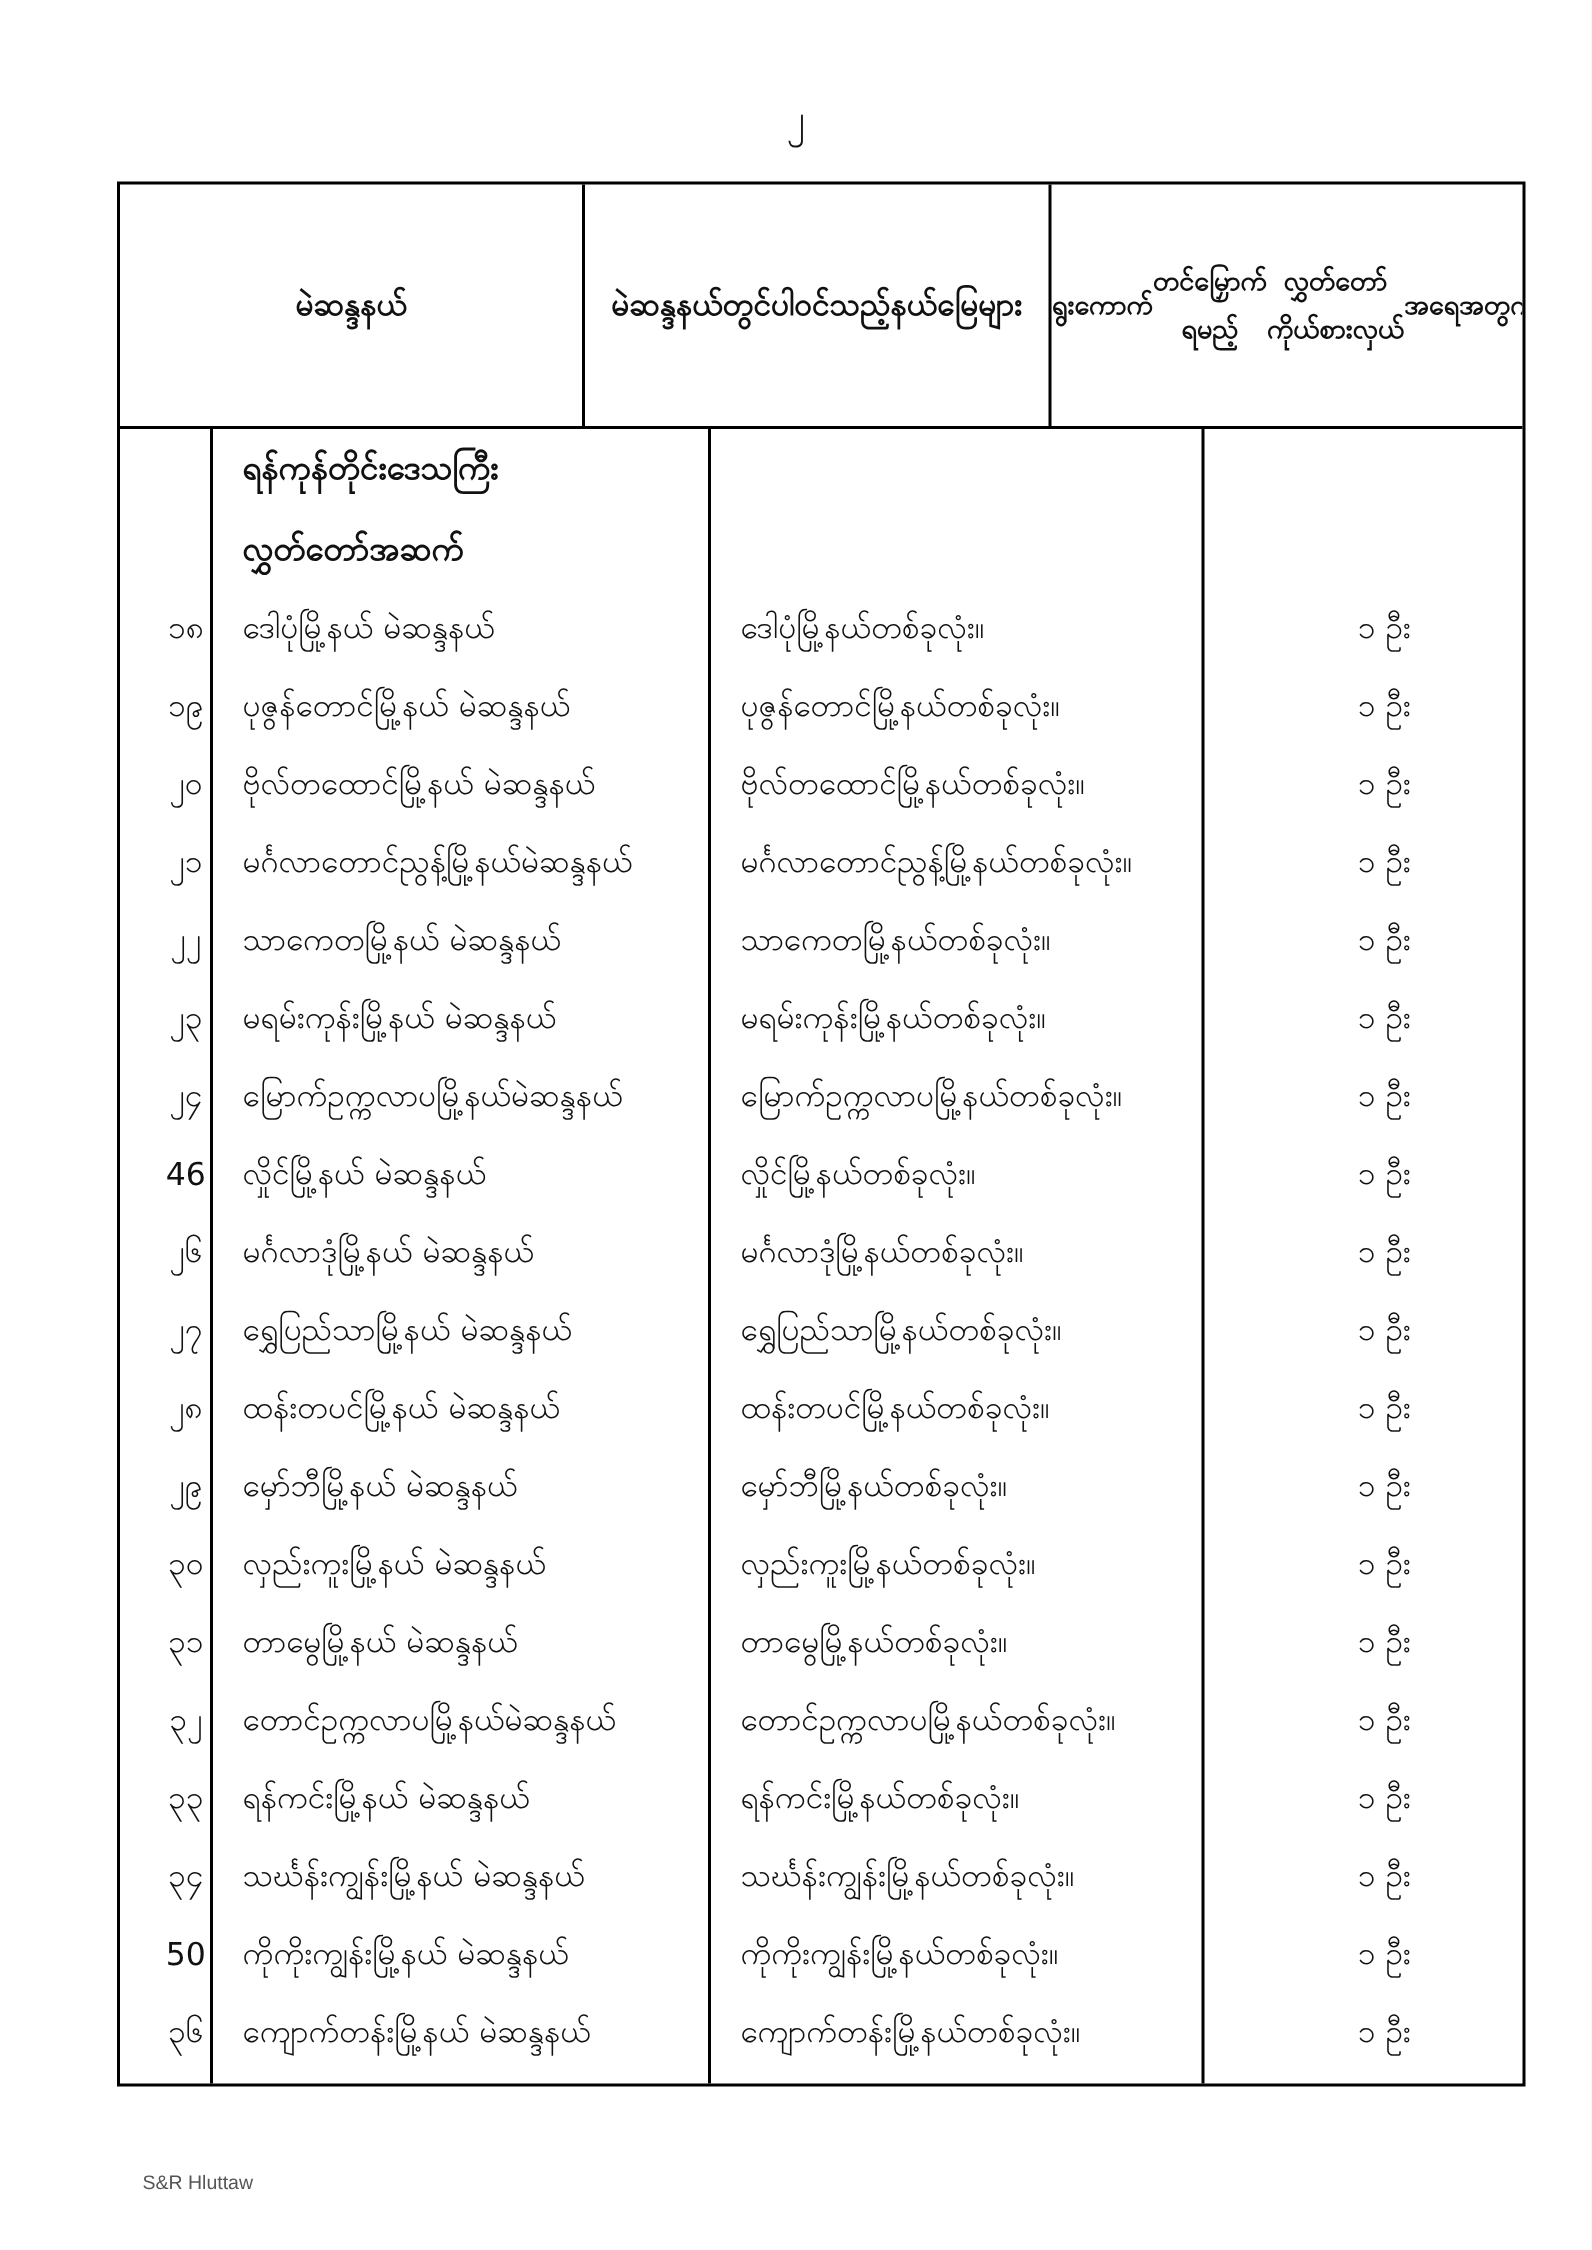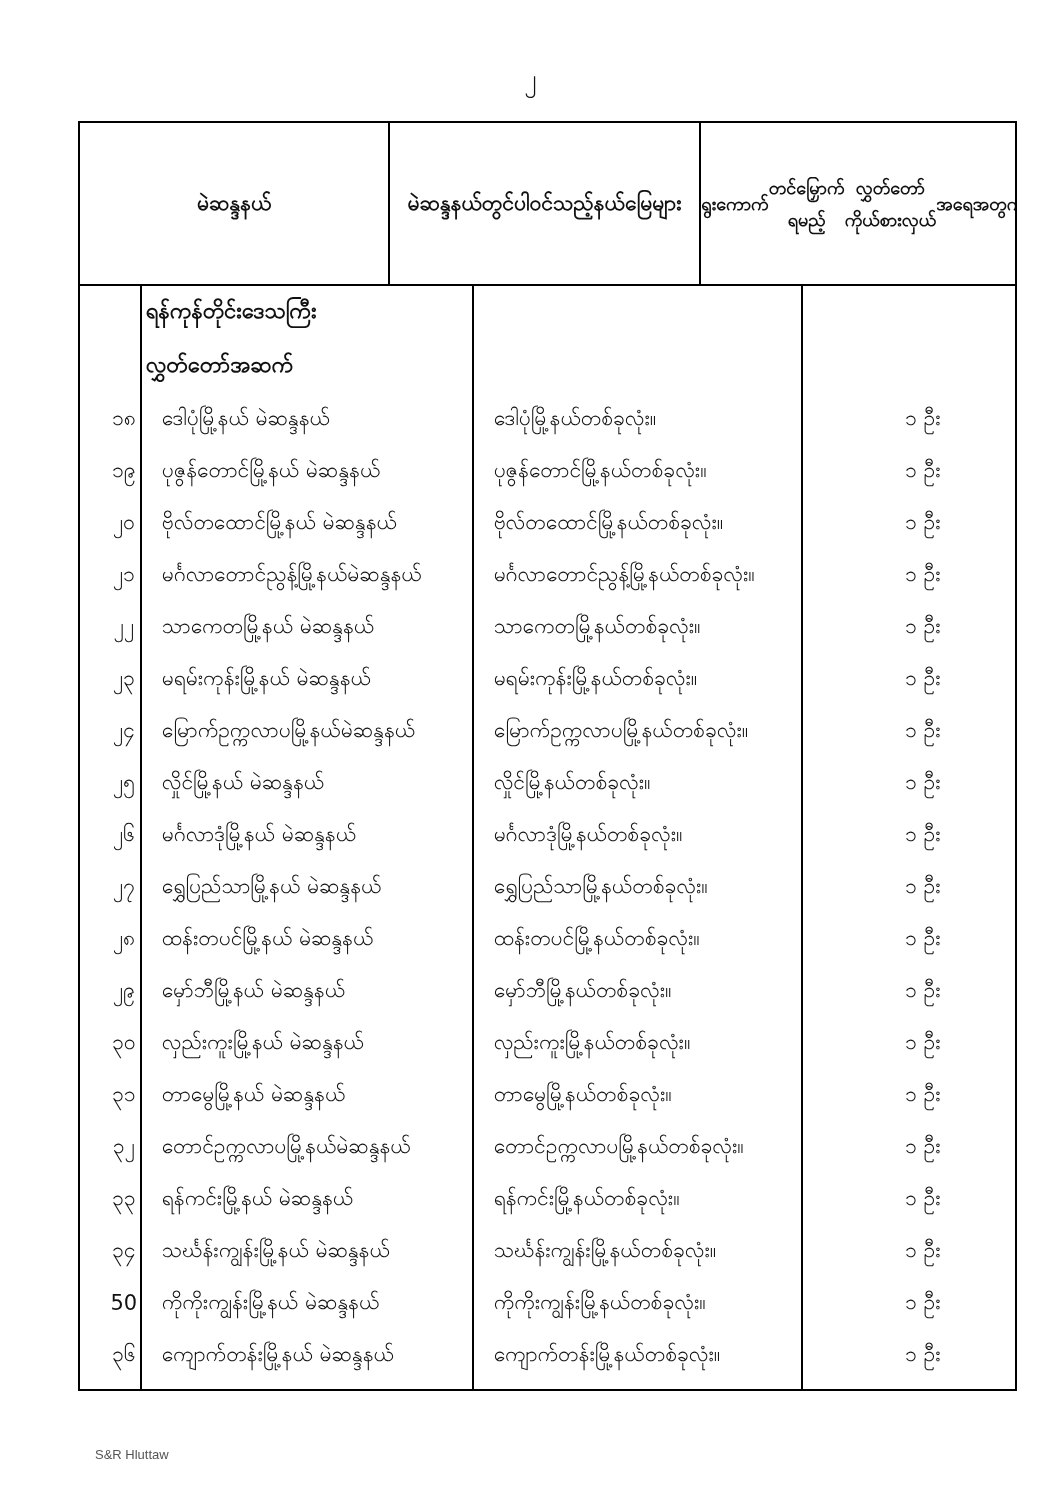--- a/index.html
+++ b/index.html
@@ -63,26 +63,25 @@
     width: 100%;
     font-size: 21px;
     line-height: 1.6;
   }
   .header-cell.small { font-size: 18px; line-height: 1.75; padding: 0 4px; }
 
   .spacer { height: 107px; }
   .section-header {
     height: 107px;
     box-sizing: border-box;
-    padding-left: 4px;
+    padding-left: 20px;
     font-weight: bold;
     font-size: 22px;
     line-height: 54px;
     white-space: nowrap;
-    font-family: Liberation Mono, monospace;
   }
   .cell-line {
     height: 52px;
     display: flex;
     align-items: center;
     font-size: 21px;
     white-space: nowrap;
   }
   .col-no .cell-line, .col-count .cell-line { justify-content: center; padding-left: 28px; }
   .col-constituency .cell-line, .col-areas .cell-line {
@@ -127,21 +126,21 @@
       <div class="col col-no">
         <div class="spacer"></div>
         <div id="col-no-rows">
             <div class="cell-line">၁၈</div>
             <div class="cell-line">၁၉</div>
             <div class="cell-line">၂၀</div>
             <div class="cell-line">၂၁</div>
             <div class="cell-line">၂၂</div>
             <div class="cell-line">၂၃</div>
             <div class="cell-line">၂၄</div>
-            <div class="cell-line">၂၅</div>
+            <div class="cell-line">46</div>
             <div class="cell-line">၂၆</div>
             <div class="cell-line">၂၇</div>
             <div class="cell-line">၂၈</div>
             <div class="cell-line">၂၉</div>
             <div class="cell-line">၃၀</div>
             <div class="cell-line">၃၁</div>
             <div class="cell-line">၃၂</div>
             <div class="cell-line">၃၃</div>
             <div class="cell-line">၃၄</div>
             <div class="cell-line">50</div>

